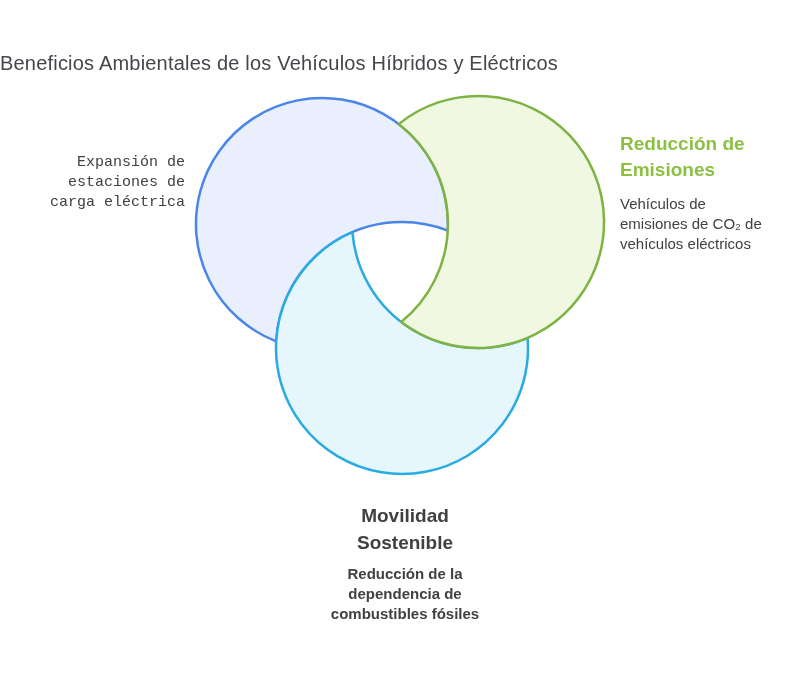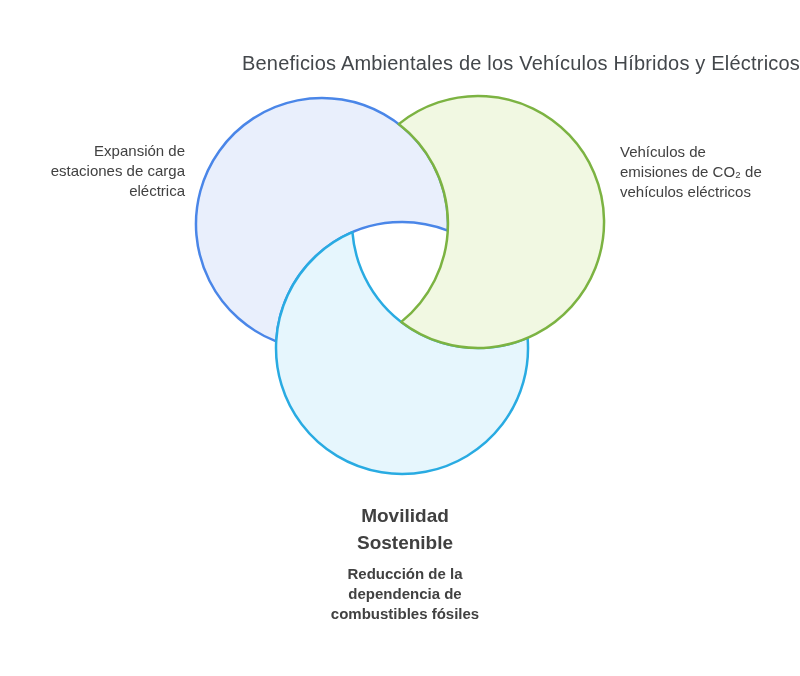--- a/index.html
+++ b/index.html
@@ -5,36 +5,36 @@
   html,body{margin:0;padding:0;background:#ffffff;}
   .canvas{
     position:relative;
     width:800px;height:676px;
     background:#ffffff;
     overflow:hidden;
     font-family:"Liberation Sans","DejaVu Sans",sans-serif;
   }
   .title{
     position:absolute;top:52px;left:0;width:800px;
-    text-align:right;
+    text-align:left;
     font-size:20px;font-weight:400;
     color:#43474b;
     letter-spacing:0.2px;
   }
   .venn-svg{position:absolute;top:0;left:0;}
   .label-block{position:absolute;}
   .label-heading{
     font-size:19px;font-weight:700;line-height:26px;
   }
   .label-desc{
     font-size:15px;font-weight:400;line-height:20px;
     color:#414141;
   }
   .block-left{top:131px;left:13px;width:172px;text-align:right;}
-  .block-left .label-desc{margin-top:10px;margin-left:14px;width:158px;}
+  .block-left .label-desc{margin-top:22px;margin-left:14px;width:158px;font-family:Liberation Mono, monospace;}
   .block-right{top:131px;left:620px;width:172px;text-align:left;}
   .block-right .label-desc{margin-top:11px;width:152px;}
   .block-bottom{top:502px;left:285px;width:240px;text-align:center;}
   .block-bottom .label-heading{width:140px;margin:0 auto;line-height:27px;}
   .block-bottom .label-desc{margin:8px auto 0;width:166px;font-weight:bold;}
   .accent-blue{color:#4285F4;}
   .accent-green{color:#8CC043;}
   .accent-cyan{color:#404040;}
 </style>
 </head>
@@ -51,20 +51,21 @@
     <path d="M 527.6 337.8 A 126 126 0 1 1 352.4 232.2 A 126 126 0 0 0 527.6 337.8 Z" fill="#E6F6FD" stroke="#29ABE2" stroke-width="2.5" stroke-linejoin="round"></path>
 
     <path d="M 398.7 124.1 A 126 126 0 1 1 401.3 321.9 A 126 126 0 0 0 398.7 124.1 Z" fill="#F1F8E2" stroke="#7CB342" stroke-width="2.5" stroke-linejoin="round"></path>
   </svg>
 
   <div class="label-block block-left">
     <div class="label-desc">Expansión de estaciones de carga eléctrica</div>
   </div>
 
   <div class="label-block block-right">
+    <div class="label-heading accent-green">Reducción de Emisiones</div>
     <div class="label-desc">Vehículos de emisiones de CO₂ de vehículos eléctricos</div>
   </div>
 
   <div class="label-block block-bottom">
     <div class="label-heading accent-cyan">Movilidad Sostenible</div>
     <div class="label-desc">Reducción de la dependencia de combustibles fósiles</div>
   </div>
 
 </div>
 

